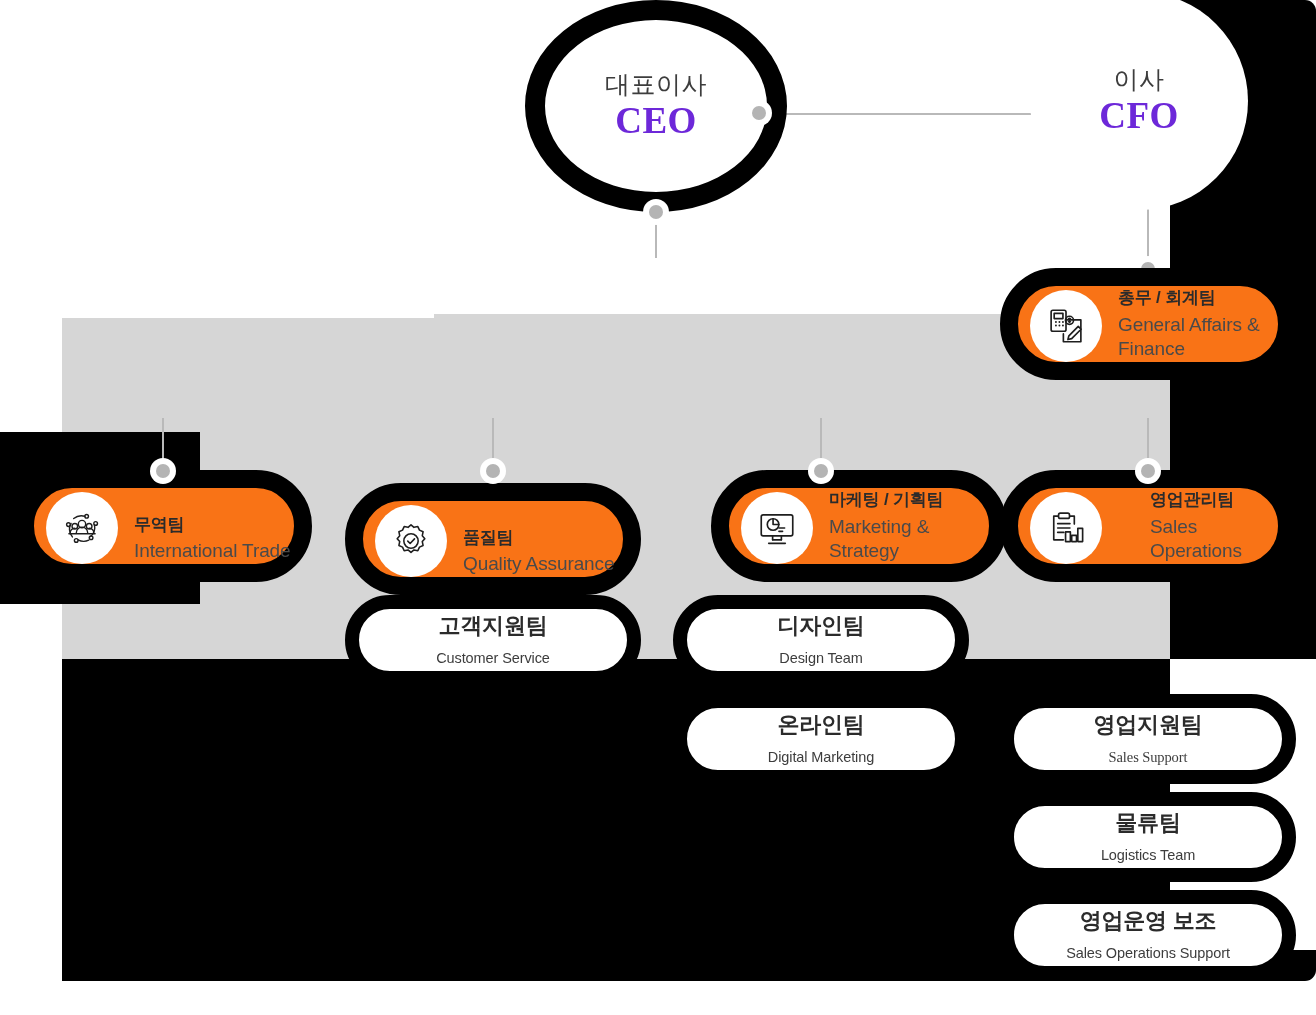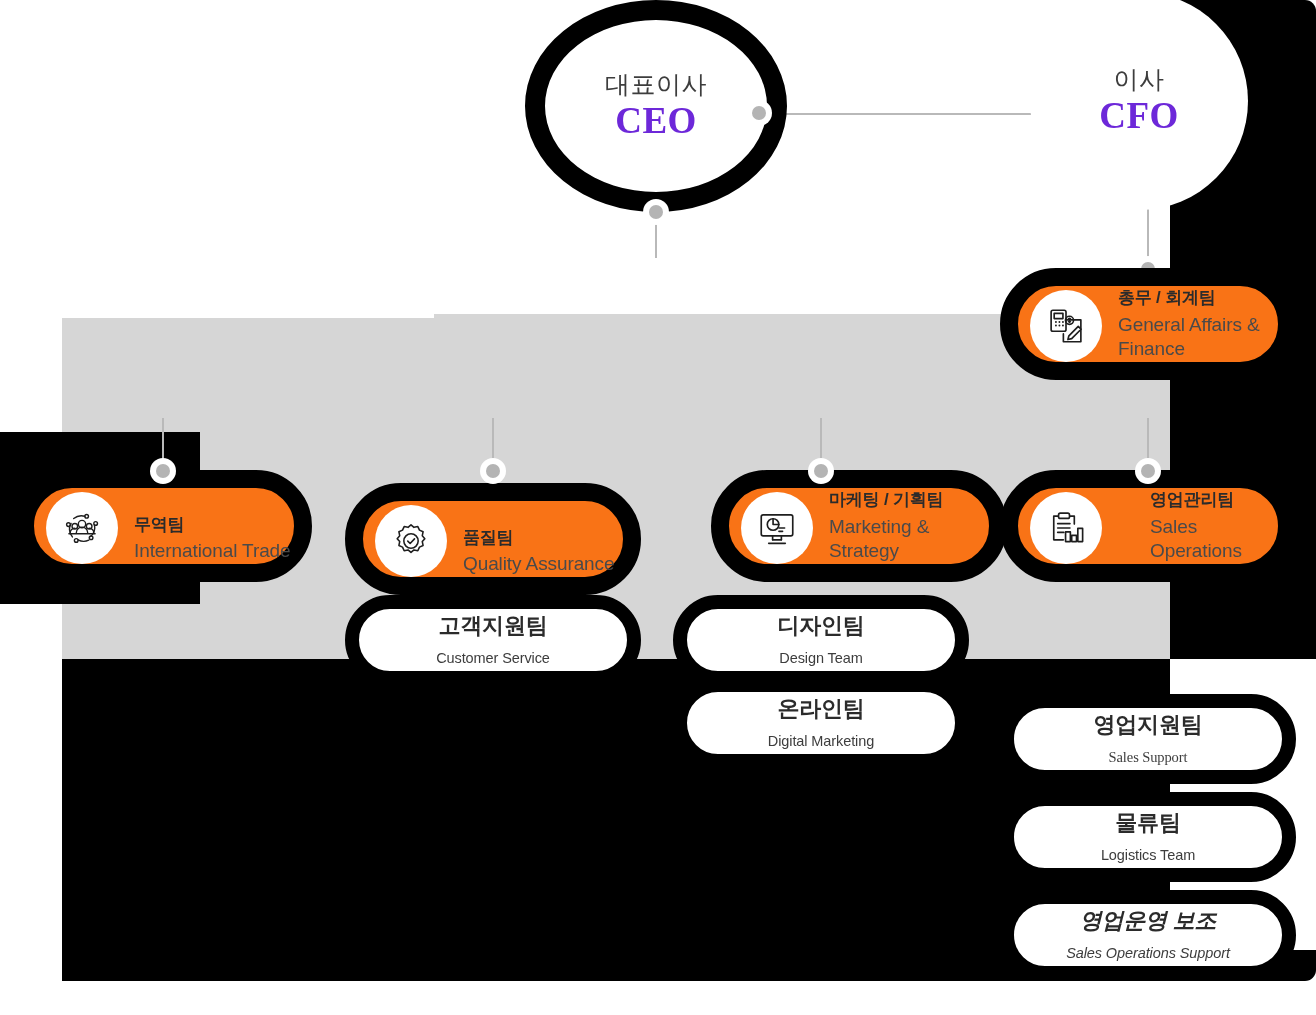--- a/index.html
+++ b/index.html
@@ -221,31 +221,31 @@
 
   <div class="node team" style="left:345px; top:595px; width:296px; height:90px;">
     <div class="ko">고객지원팀</div>
     <div class="en">Customer Service</div>
   </div>
 
   <div class="node team" style="left:673px; top:595px; width:296px; height:90px;">
     <div class="ko">디자인팀</div>
     <div class="en">Design Team</div>
   </div>
-  <div class="node team" style="left:673px; top:678px; width:296px; height:90px;align-items:center;">
+  <div class="node team" style="left:673px; top:694px; width:296px; height:90px;align-items:center;">
     <div class="ko">온라인팀</div>
     <div class="en">Digital Marketing</div>
   </div>
 
   <div class="node team" style="left:1000px; top:694px; width:296px; height:90px;font-family:Liberation Serif, serif;">
     <div class="ko">영업지원팀</div>
     <div class="en">Sales Support</div>
   </div>
   <div class="node team" style="left:1000px; top:792px; width:296px; height:90px;">
     <div class="ko">물류팀</div>
     <div class="en">Logistics Team</div>
   </div>
-  <div class="node team" style="left:1000px; top:890px; width:296px; height:90px;font-style:italic;">
+  <div class="node team" style="left:1000px; top:890px; width:296px; height:90px;">
     <div class="ko">영업운영 보조</div>
     <div class="en">Sales Operations Support</div>
   </div>
 
 </div>
 
 </body></html>

